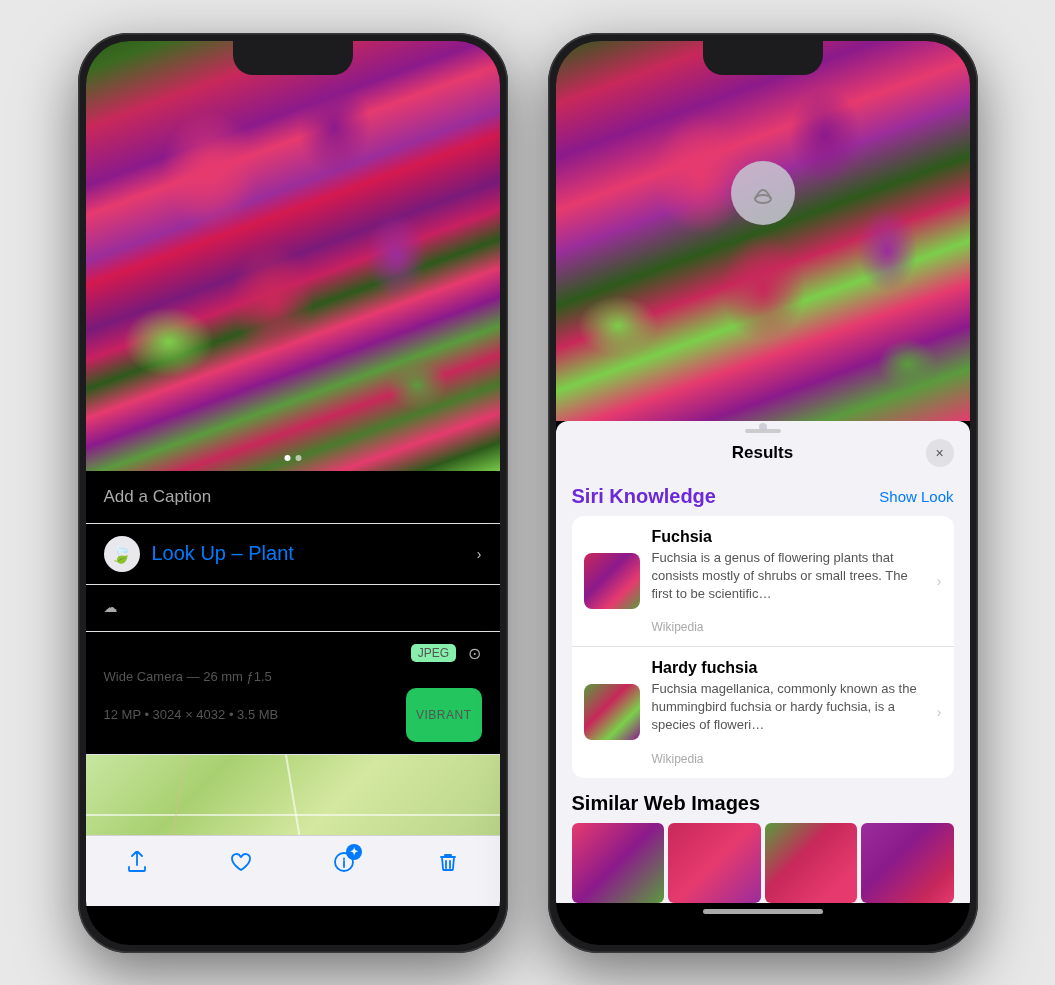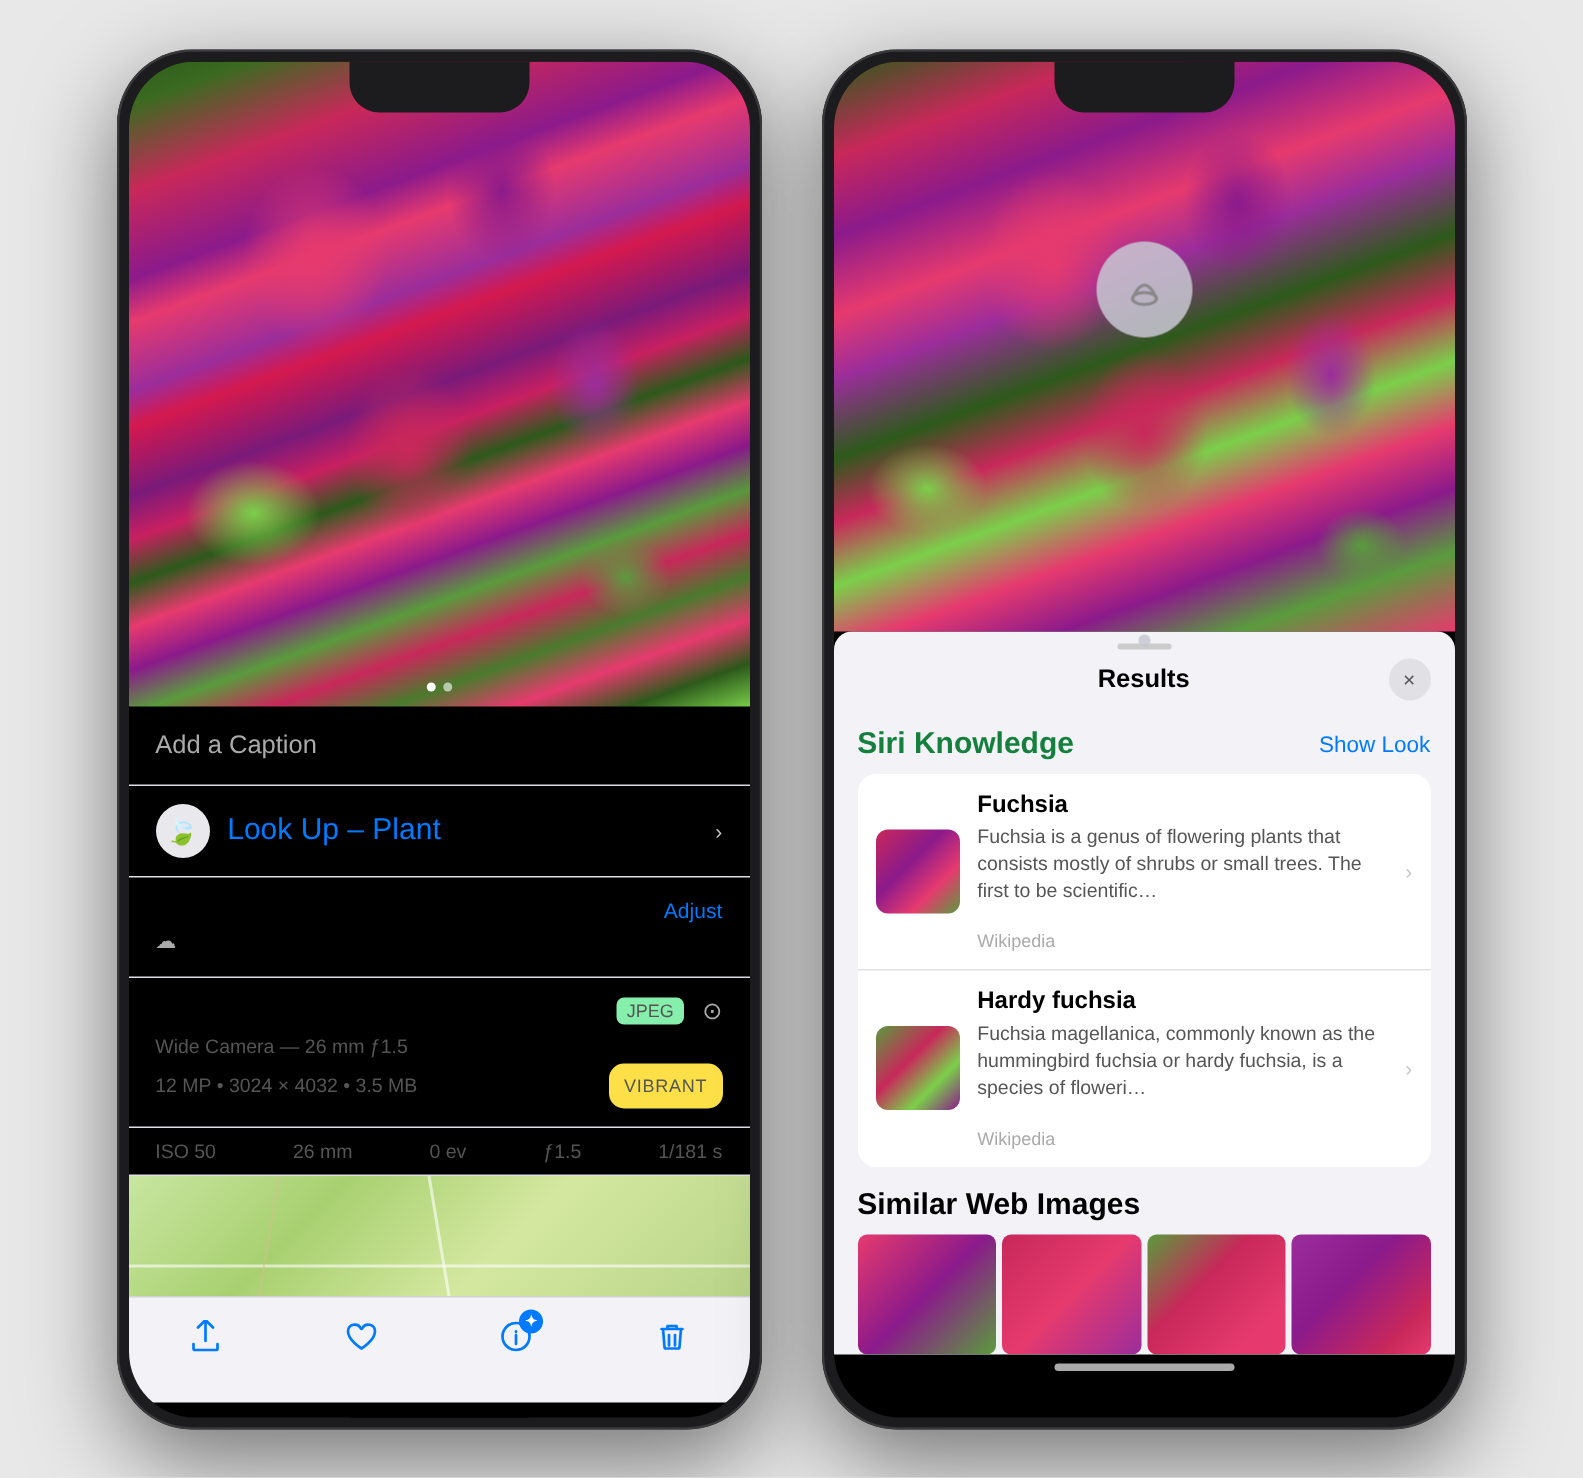--- a/index.html
+++ b/index.html
@@ -205,23 +205,23 @@
     .mp-row {
       display: flex;
       align-items: center;
       justify-content: space-between;
     }
     .mp-text {
       font-size: 13px;
       color: #555;
     }
     .vibrant-badge {
-      background: #fde047;
+      background: #22c55e;
       border-radius: 10px;
-      padding: 8px 10px;
+      padding: 20px 10px;
       font-size: 12px;
       color: #555;
       letter-spacing: 0.5px;
     }
     .exif-row {
       display: flex;
       justify-content: space-between;
       padding: 8px 18px;
       border-bottom: 1px solid #e0e0e5;
     }
@@ -382,21 +382,21 @@
     }
     .section-header {
       display: flex;
       align-items: center;
       justify-content: space-between;
       margin: 12px 0 8px;
     }
     .section-title {
       font-size: 20px;
       font-weight: 700;
-      color: #15803d;
+      color: #6d28d9;
     }
     .show-more-btn {
       color: #007aff;
       font-size: 15px;
     }
     .knowledge-cards {
       background: #fff;
       border-radius: 12px;
       overflow: hidden;
     }
@@ -504,24 +504,20 @@
           <div class="lookup-icon-circle">
             <span class="leaf-icon">🍃</span>
           </div>
           <span class="lookup-label">
             <span>Look Up – </span><span style="color:#007aff">Plant</span>
           </span>
           <span class="chevron-right">›</span>
         </div>
 
         <div class="date-row">
-          <div class="date-line">
-            <span class="date-text">Monday • May 30, 2022 • 9:23 AM</span>
-            <span class="adjust-btn">Adjust</span>
-          </div>
           <div class="filename-row">
             <span class="cloud-icon">☁</span>
             <span class="filename-text">IMG_4241</span>
           </div>
         </div>
 
         <div class="device-row">
           <div class="device-header">
             <span class="device-name">Apple iPhone 13 Pro</span>
             <div style="display:flex;align-items:center;gap:6px;">
@@ -529,27 +525,20 @@
               <span class="lens-icon">⊙</span>
             </div>
           </div>
           <div class="camera-specs">Wide Camera — 26 mm ƒ1.5</div>
           <div class="mp-row">
             <span class="mp-text">12 MP  •  3024 × 4032  •  3.5 MB</span>
             <span class="vibrant-badge">VIBRANT</span>
           </div>
         </div>
 
-        <div class="exif-row">
-          <span class="exif-item">ISO 50</span>
-          <span class="exif-item">26 mm</span>
-          <span class="exif-item">0 ev</span>
-          <span class="exif-item">ƒ1.5</span>
-          <span class="exif-item">1/181 s</span>
-        </div>
 
         <div class="map-area">
           <svg class="map-roads" viewBox="0 0 414 120" xmlns="http://www.w3.org/2000/svg">
             <line x1="0" y1="60" x2="414" y2="60" stroke="#fff" stroke-width="2" opacity="0.6"></line>
             <line x1="200" y1="0" x2="220" y2="120" stroke="#fff" stroke-width="2" opacity="0.6"></line>
             <line x1="100" y1="0" x2="80" y2="120" stroke="#d4c090" stroke-width="1.5" opacity="0.5"></line>
           </svg>
         </div>
 
         <div class="toolbar-left">

